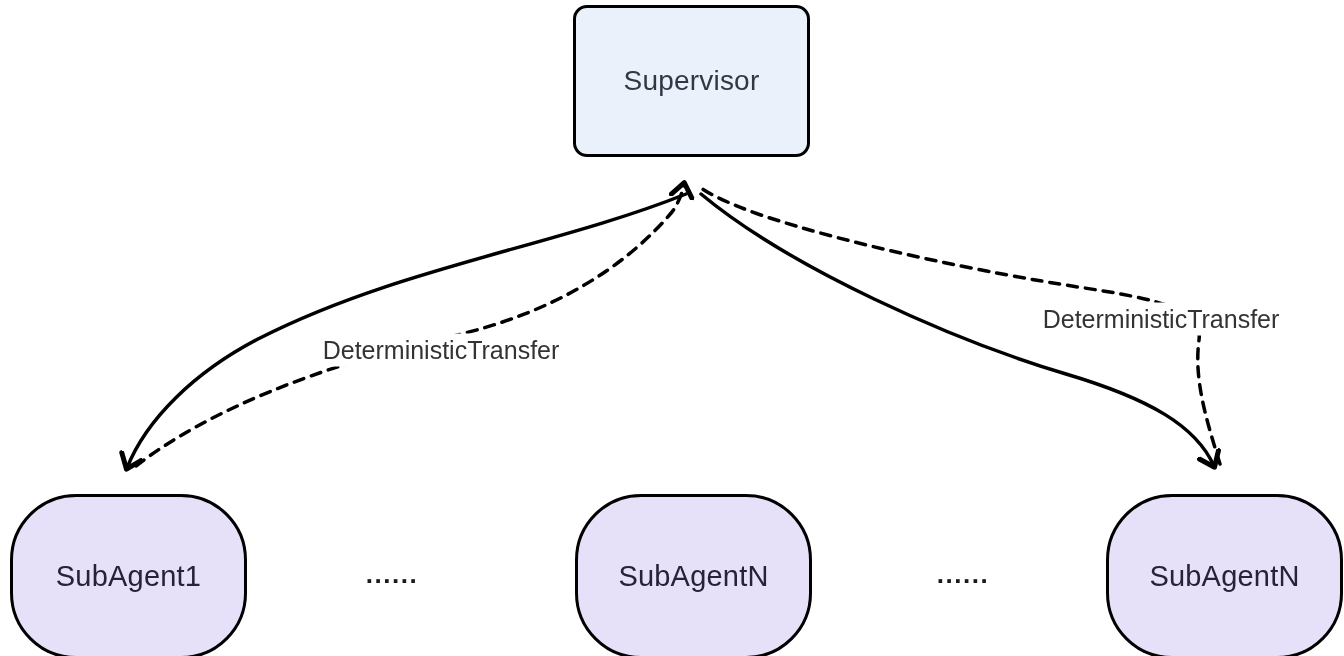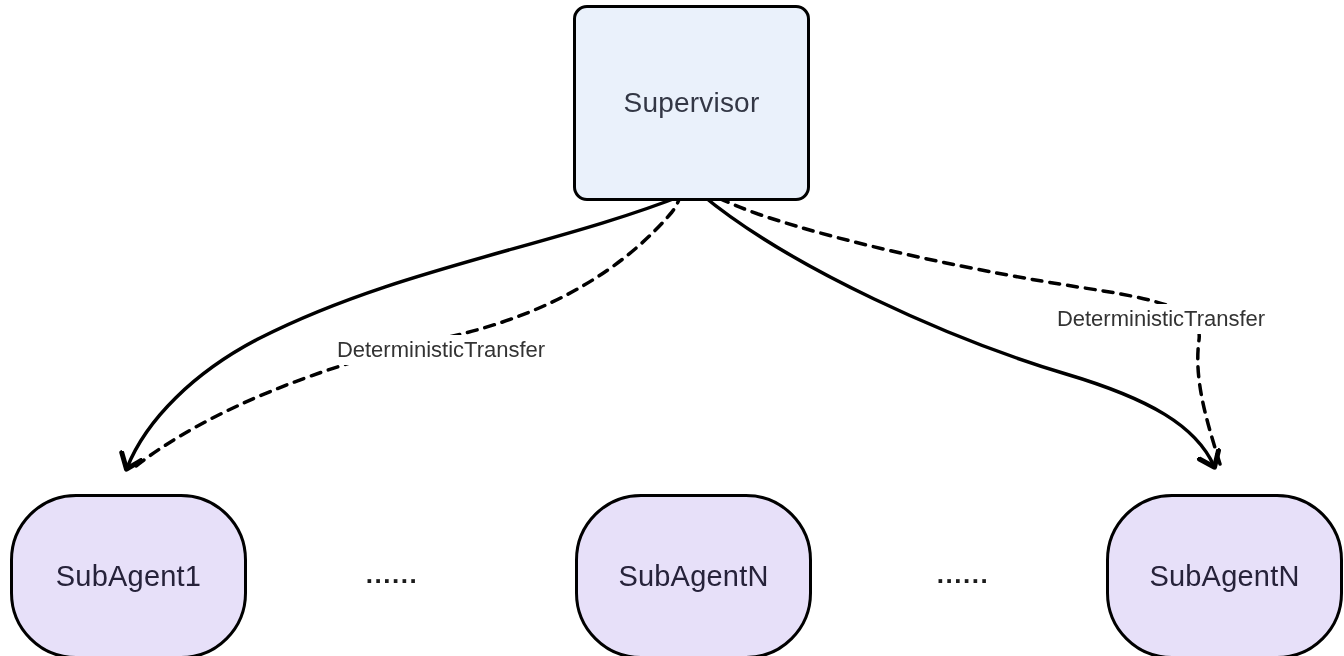--- a/index.html
+++ b/index.html
@@ -47,41 +47,41 @@
     box-sizing:border-box;
     border:3.5px solid var(--subagent-border);
     background:var(--subagent-fill);
     color:var(--node-text);
     font-size:29px;
     letter-spacing:0.2px;
     white-space:nowrap;
   }
   .node.supervisor{
     left:573px; top:5px;
-    width:237px; height:196px;
+    width:237px; height:152px;
     border-radius:14px;
     background:var(--supervisor-fill);
     border-color:var(--supervisor-border);
     color:var(--supervisor-text);
     font-size:28px;
   }
   .node.stadium{
     width:237px; height:165px;
     top:494px;
     border-radius:66px;
   }
   .node.sub1{ left:10px; }
   .node.submid{ left:575px; }
   .node.subn{ left:1106px; }
   .edge-label{
     position:absolute;
     transform:translate(-50%,-50%);
     background:var(--background);
     color:var(--label-text);
-    font-size:22px;
+    font-size:25px;
     padding:2px 8px;
     white-space:nowrap;
     text-align:center;
   }
   .edge-label.left{ left:441px; top:350px; }
   .edge-label.right{ left:1161px; top:319px; }
   .ellipsis{
     position:absolute;
     transform:translate(-50%,-50%);
     color:#1a1a1a;

